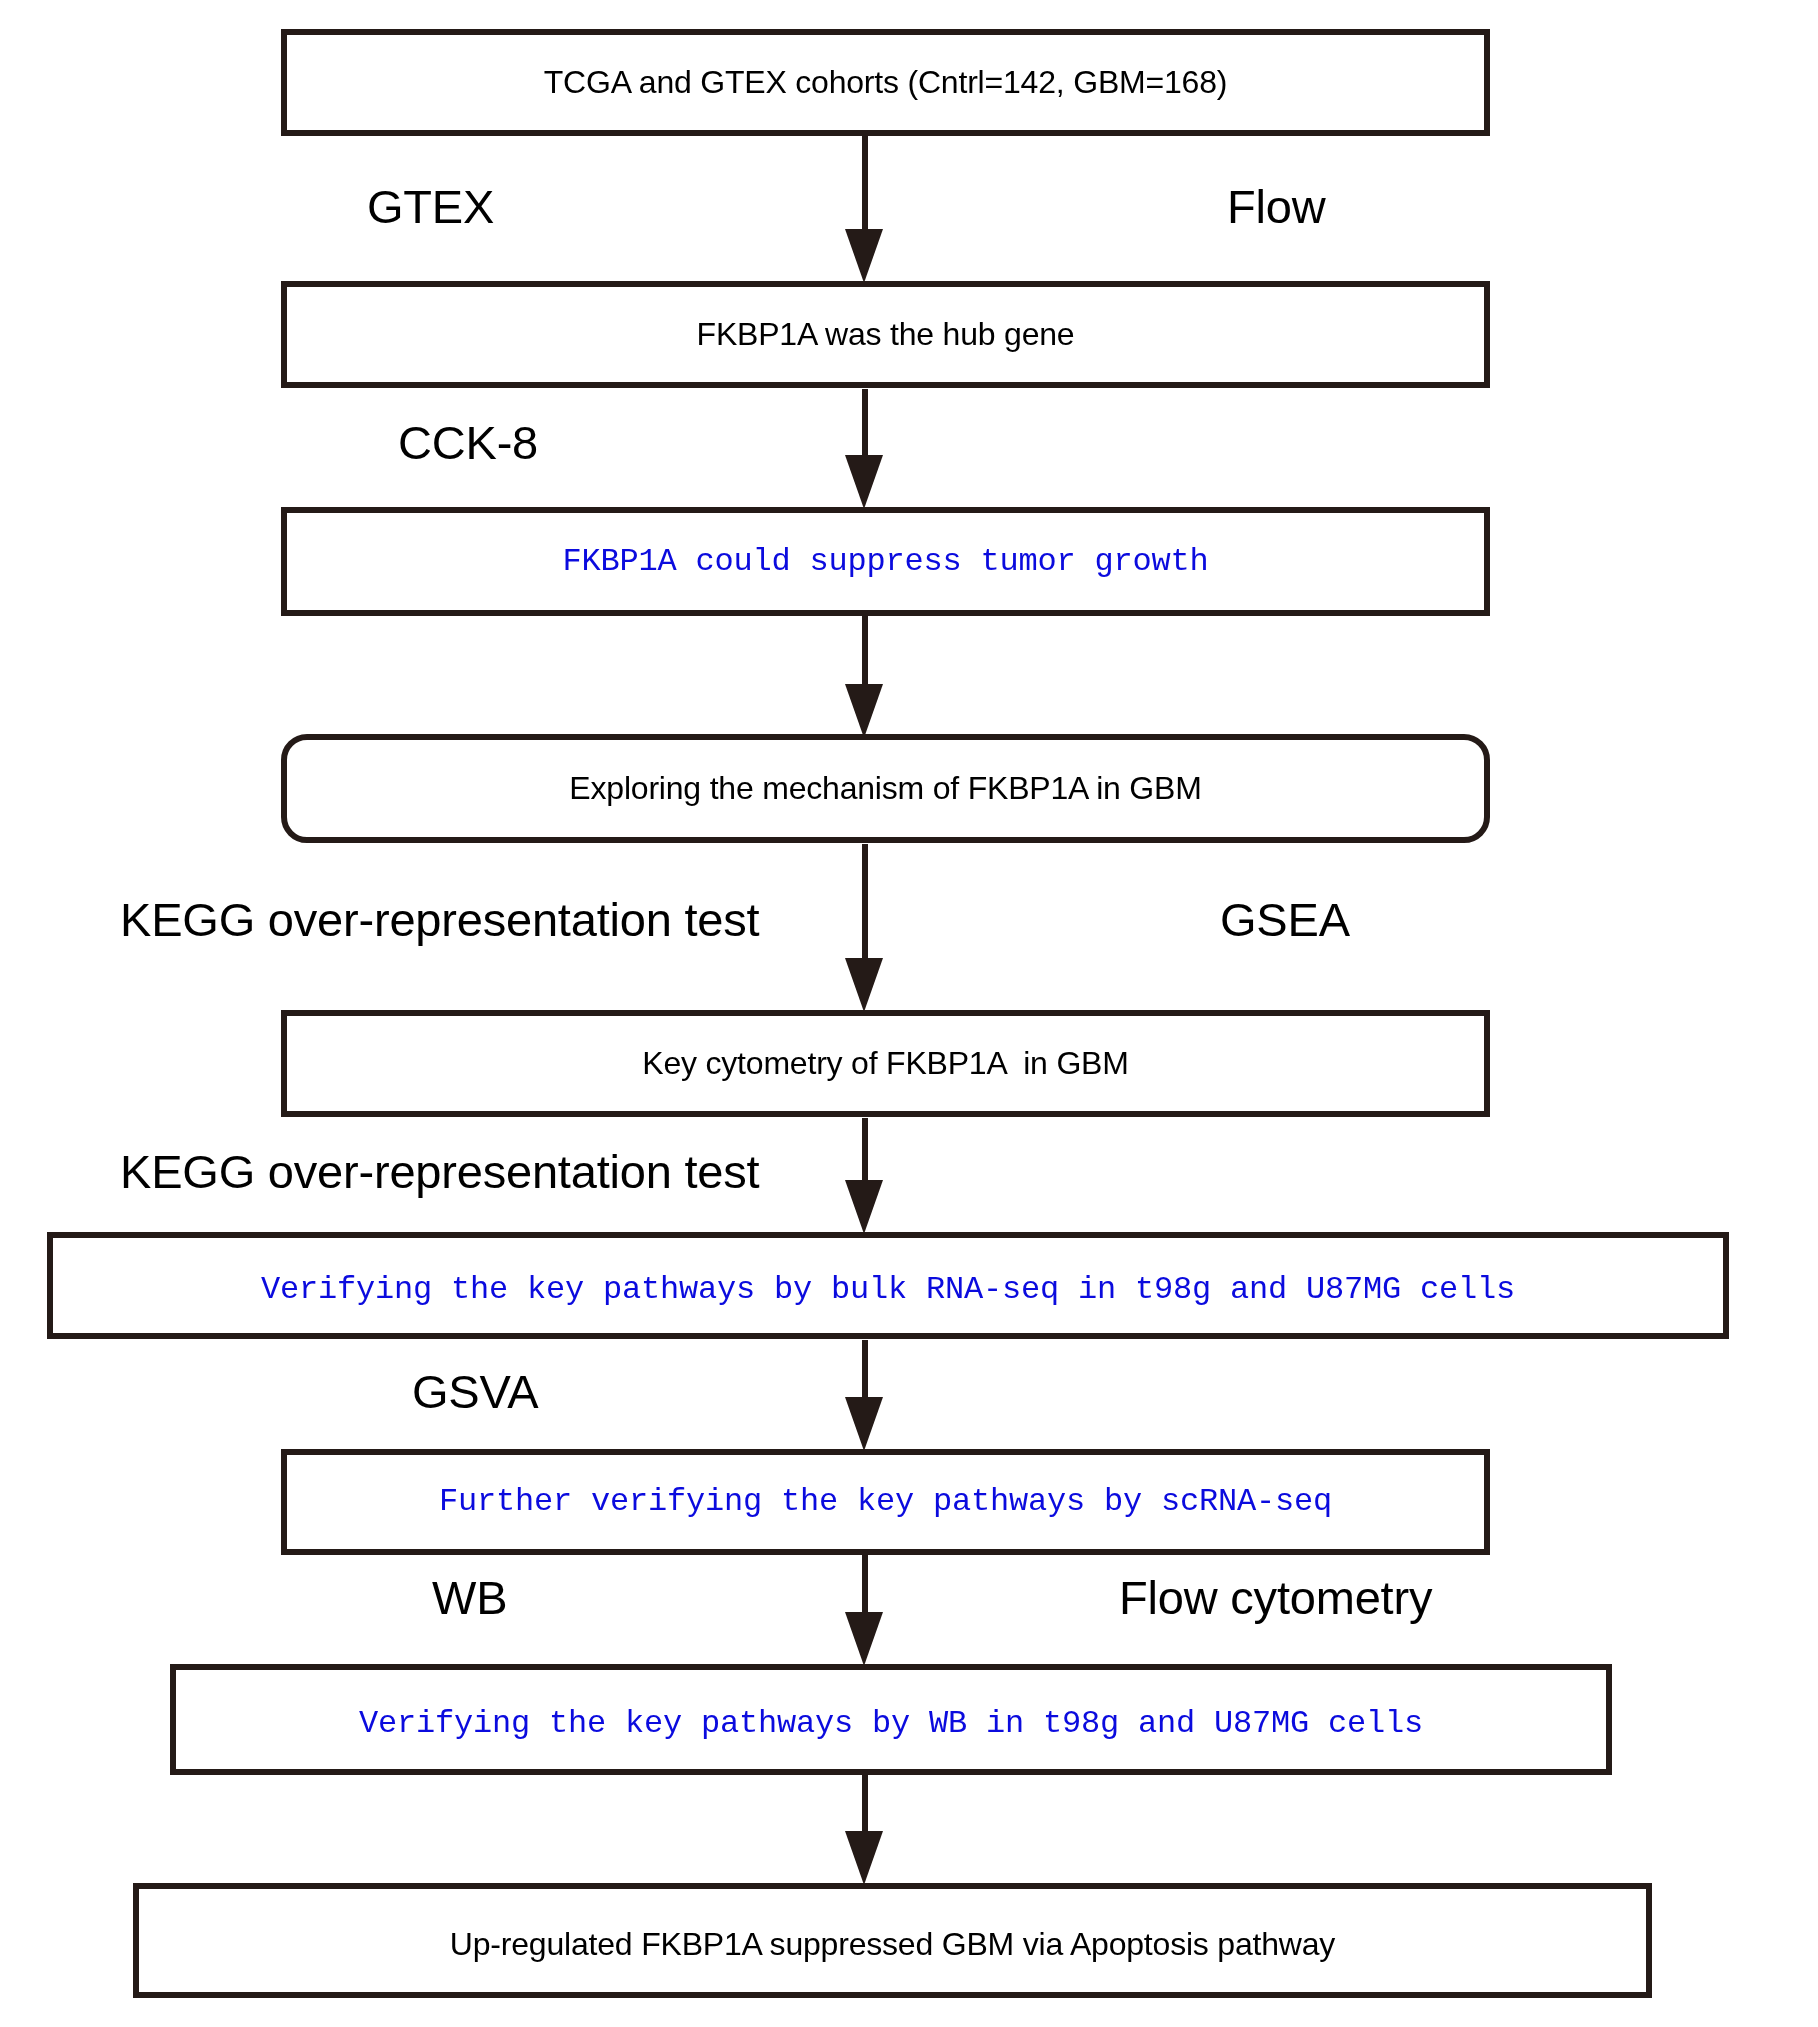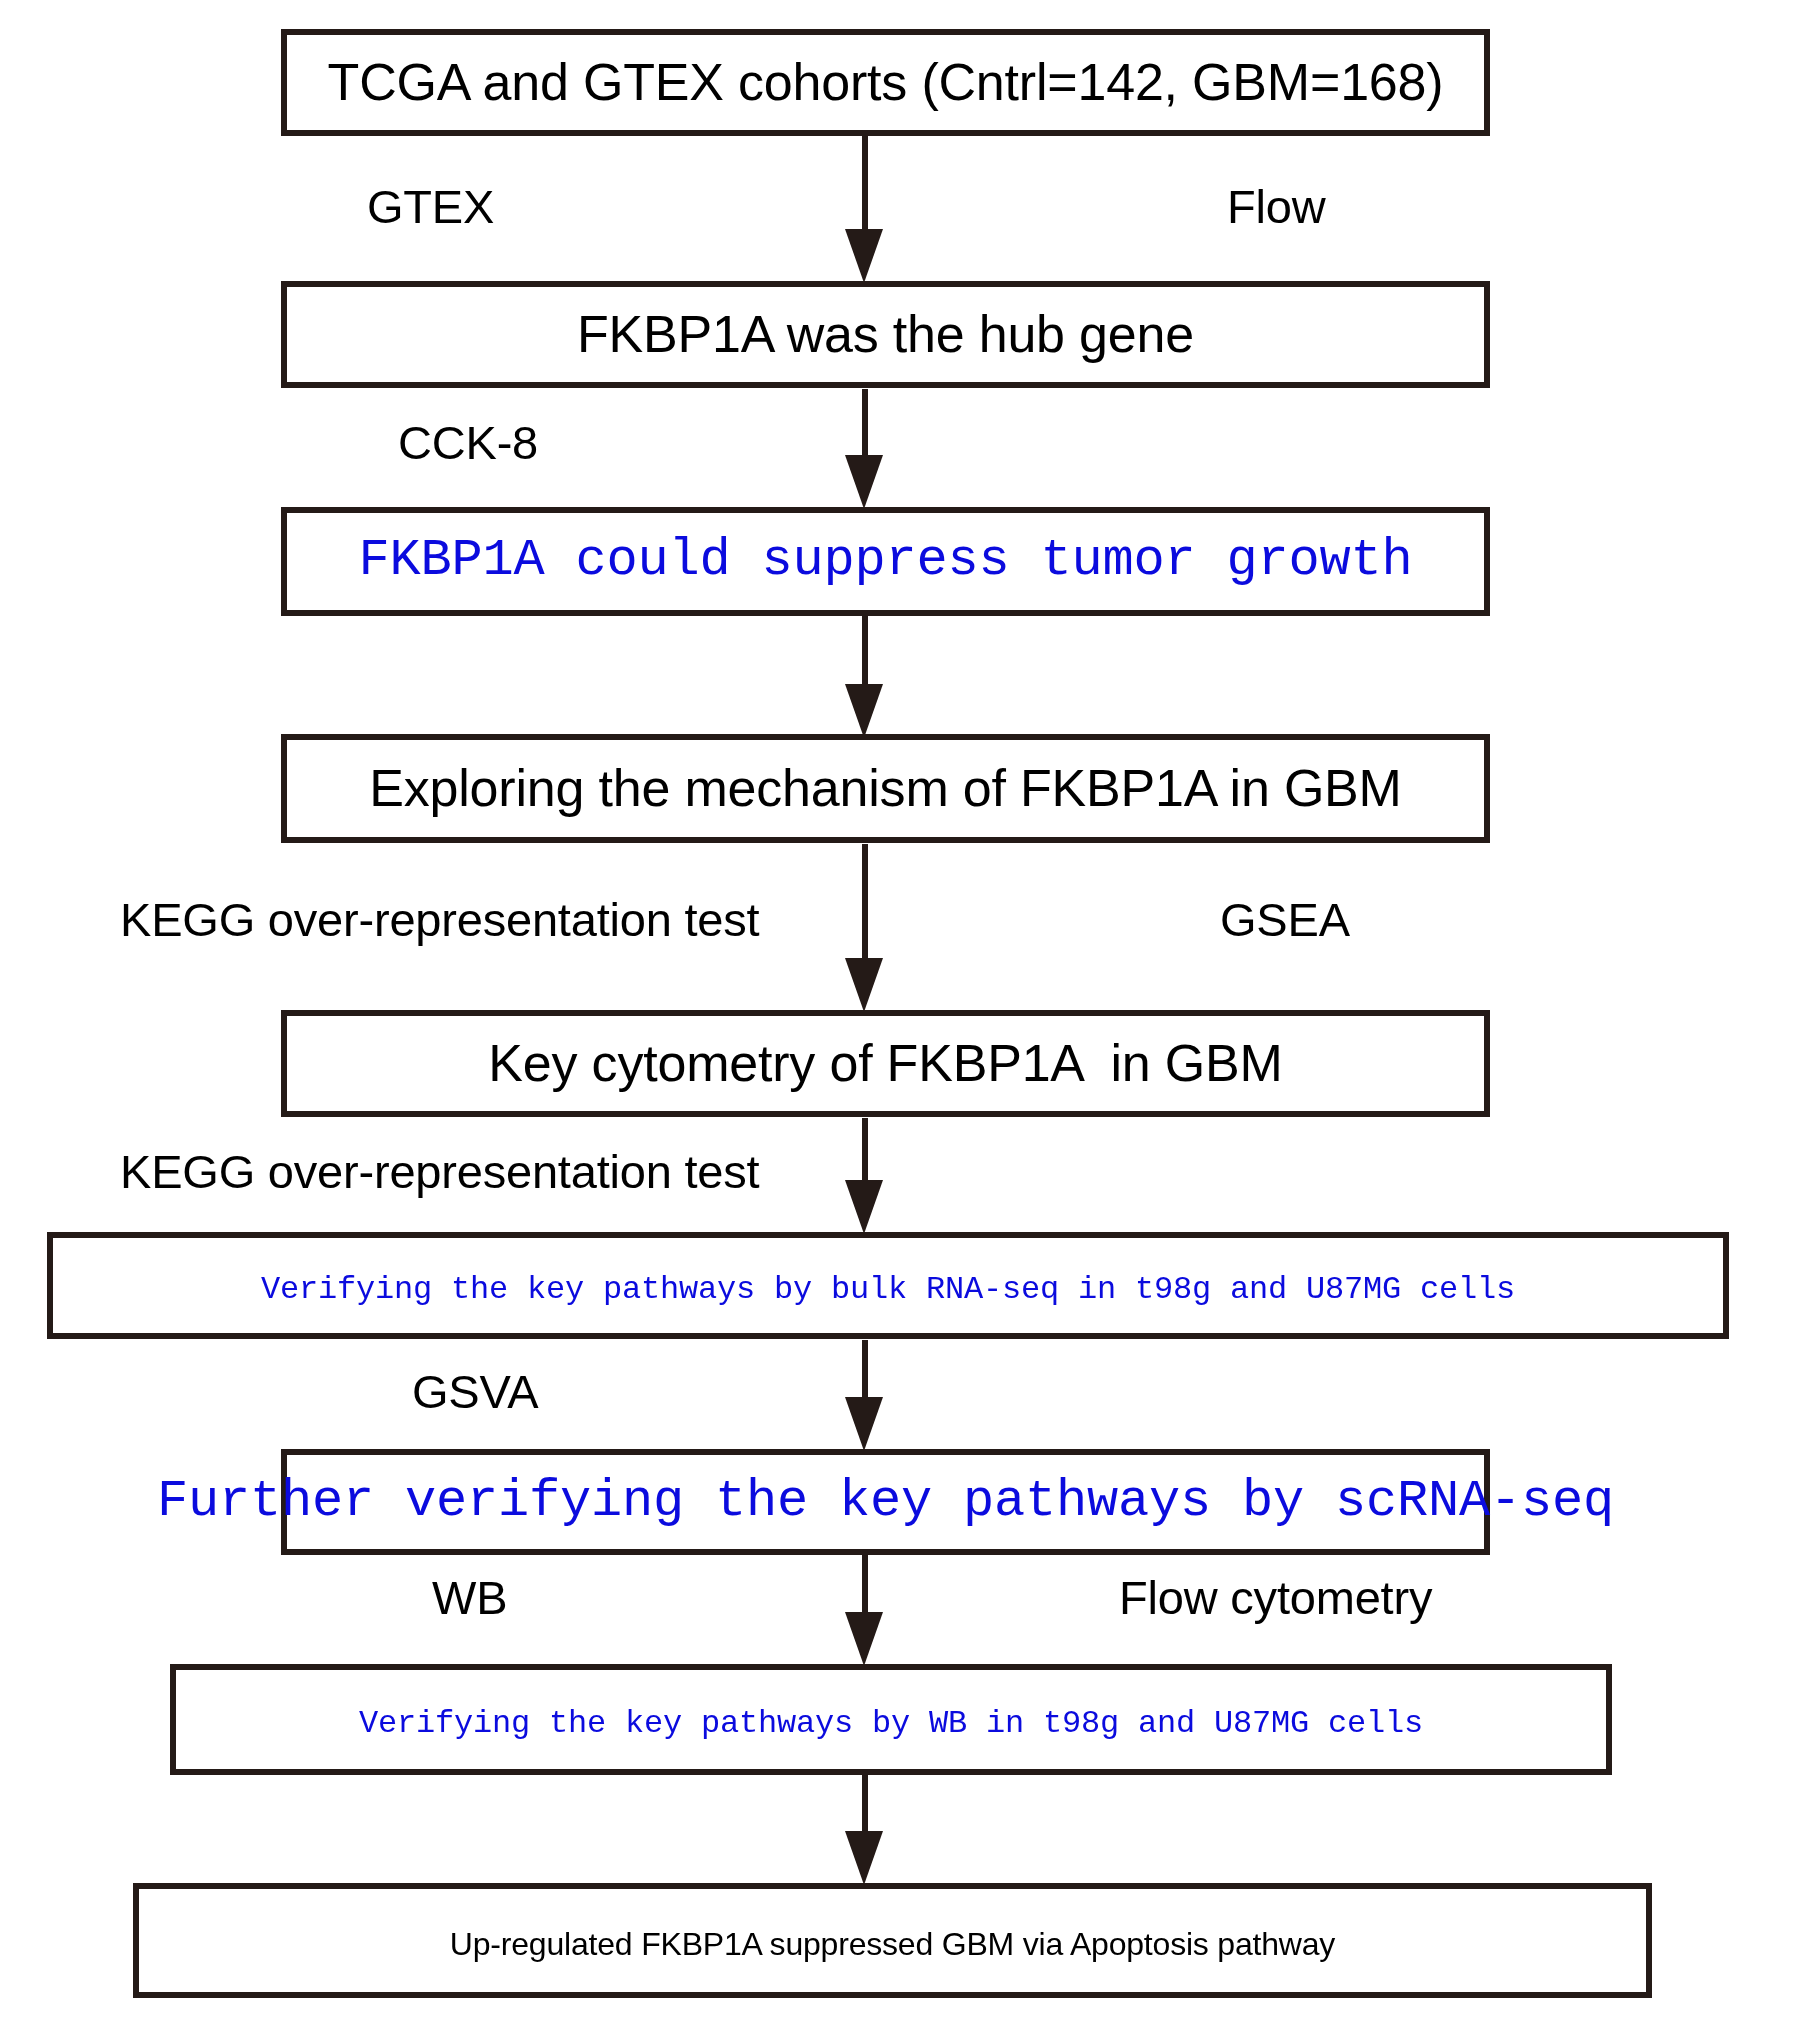--- a/index.html
+++ b/index.html
@@ -28,33 +28,33 @@
     position: absolute;
     box-sizing: border-box;
     background: #ffffff;
     border: 6.3px solid #241a17;
     display: flex;
     align-items: center;
     justify-content: center;
     text-align: center;
   }
   .node .node-text {
-    font-size: 52px;
+    font-size: 32px;
     line-height: 1.05;
     color: #000000;
     white-space: pre;
     letter-spacing: -0.2px;
   }
   .node.blue .node-text { color: #0b0bde; font-family: Liberation Mono, monospace; }
 
   
   #n1 { left: 281px;  top: 29px;   width: 1209px; height: 107px; }
   #n2 { left: 281px;  top: 281px;  width: 1209px; height: 107px; }
   #n3 { left: 281px;  top: 507px;  width: 1209px; height: 109px; }
-  #n4 { left: 281px;  top: 734px;  width: 1209px; height: 109px; }
+  #n4 { left: 281px;  top: 734px;  width: 1209px; height: 109px; border-radius: 26px; }
   #n5 { left: 281px;  top: 1010px; width: 1209px; height: 107px; }
   #n6 { left: 47px;   top: 1232px; width: 1682px; height: 107px; }
   #n7 { left: 281px;  top: 1449px; width: 1209px; height: 106px; }
   #n8 { left: 170px;  top: 1664px; width: 1442px; height: 111px; }
   #n9 { left: 133px;  top: 1883px; width: 1519px; height: 115px; }
 
   #n6 .node-text, #n8 .node-text, #n9 .node-text { font-size: 32px; margin-top: 8px; }
 
   
   .arrow-line {

